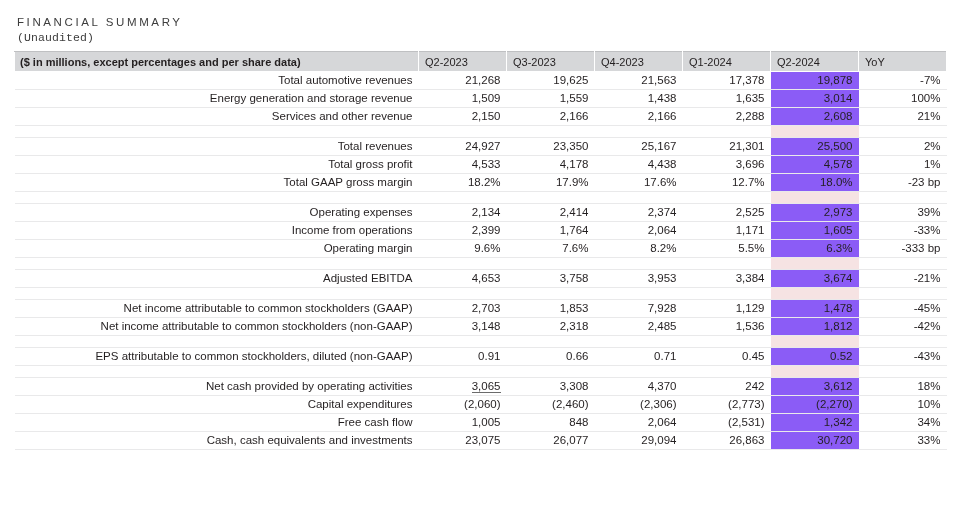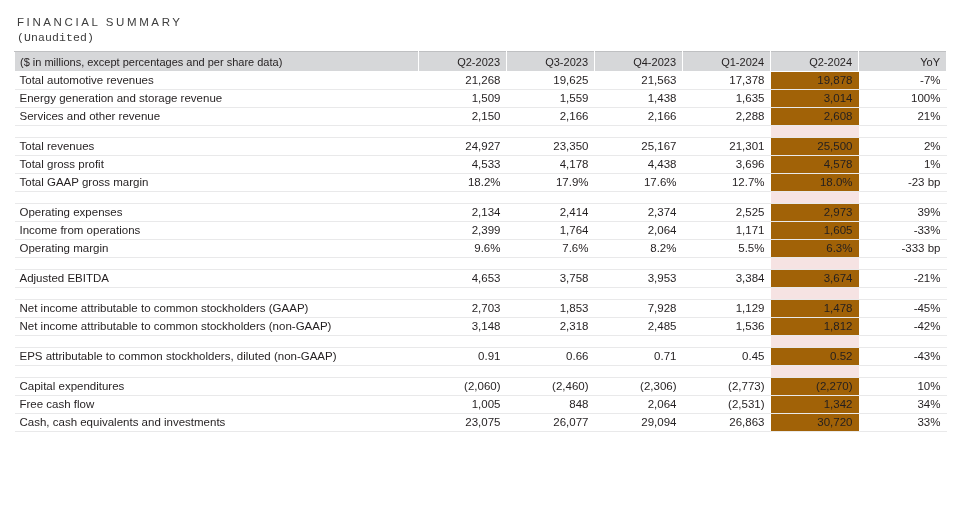--- a/index.html
+++ b/index.html
@@ -47,48 +47,49 @@
 
   thead th {
     background: #d6d7d9;
     border: 1px solid #ffffff;
     border-top: 1px solid #bfc0c2;
     font-weight: 400;
     font-size: 11px;
     color: #231f20;
     height: 17px;
     padding: 1px 6px;
-    text-align: right;
+    text-align: left;
     white-space: nowrap;
     overflow: hidden;
   }
   thead th.lbl {
     text-align: left;
     padding-left: 5px;
+    font-weight: bold;
   }
   tbody td {
     height: 17px;
     padding: 0 6px;
     text-align: right;
     white-space: nowrap;
     overflow: hidden;
     border-bottom: 1px solid #e9e9ea;
     line-height: 17px;
     font-size: 11.5px;
   }
   tbody td.lbl {
-    text-align: left;
+    text-align: right;
     padding-left: 5px;
   }
   tbody tr.spacer td {
     height: 11px;
     border-bottom: 1px solid #e9e9ea;
   }
   td.hl {
-    background: #a16207;
+    background: #8b5cf6;
   }
   tbody tr.spacer td.hl {
     background: #f6e3e3;
   }
   .underline-num {
     border-bottom: 1px solid #6b6b6b;
     padding-bottom: 0px;
   }
 </style>
 </head>
@@ -285,20 +286,29 @@
         <tr class="spacer">
           <td class="lbl"></td>
           <td></td>
           <td></td>
           <td></td>
           <td></td>
           <td class="hl"></td>
           <td></td>
         </tr>
         <tr>
+          <td class="lbl">Net cash provided by operating activities</td>
+          <td><span class="underline-num">3,065</span></td>
+          <td>3,308</td>
+          <td>4,370</td>
+          <td>242</td>
+          <td class="hl">3,612</td>
+          <td>18%</td>
+        </tr>
+        <tr>
           <td class="lbl">Capital expenditures</td>
           <td>(2,060)</td>
           <td>(2,460)</td>
           <td>(2,306)</td>
           <td>(2,773)</td>
           <td class="hl">(2,270)</td>
           <td>10%</td>
         </tr>
         <tr>
           <td class="lbl">Free cash flow</td>

